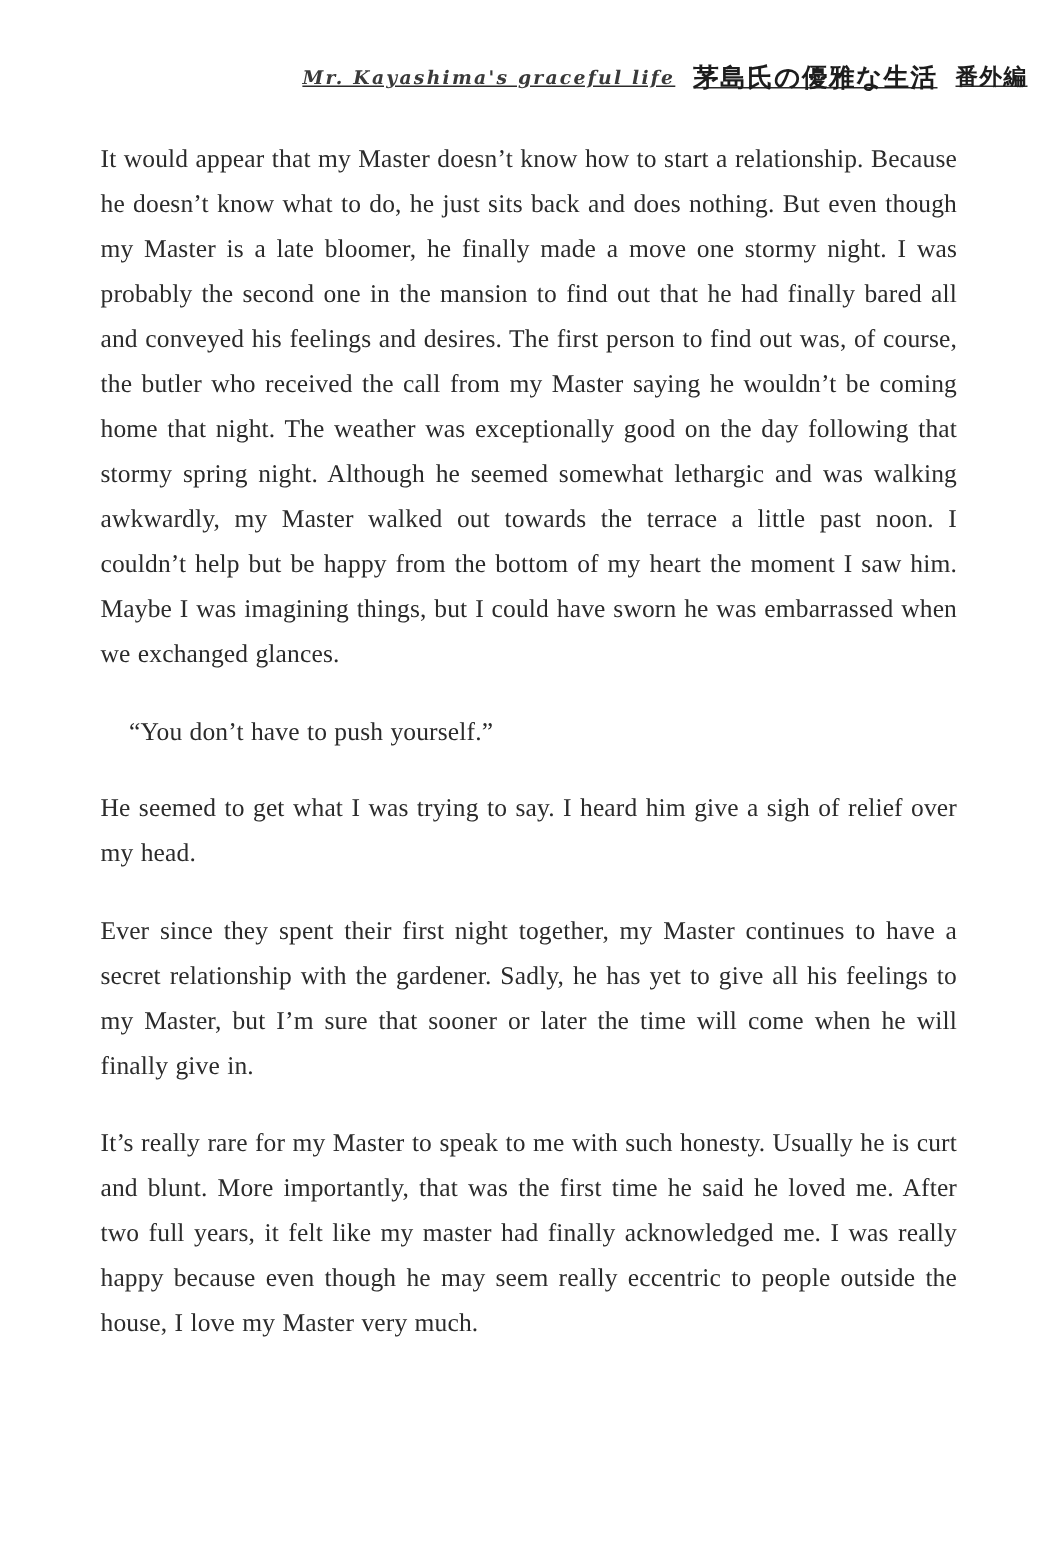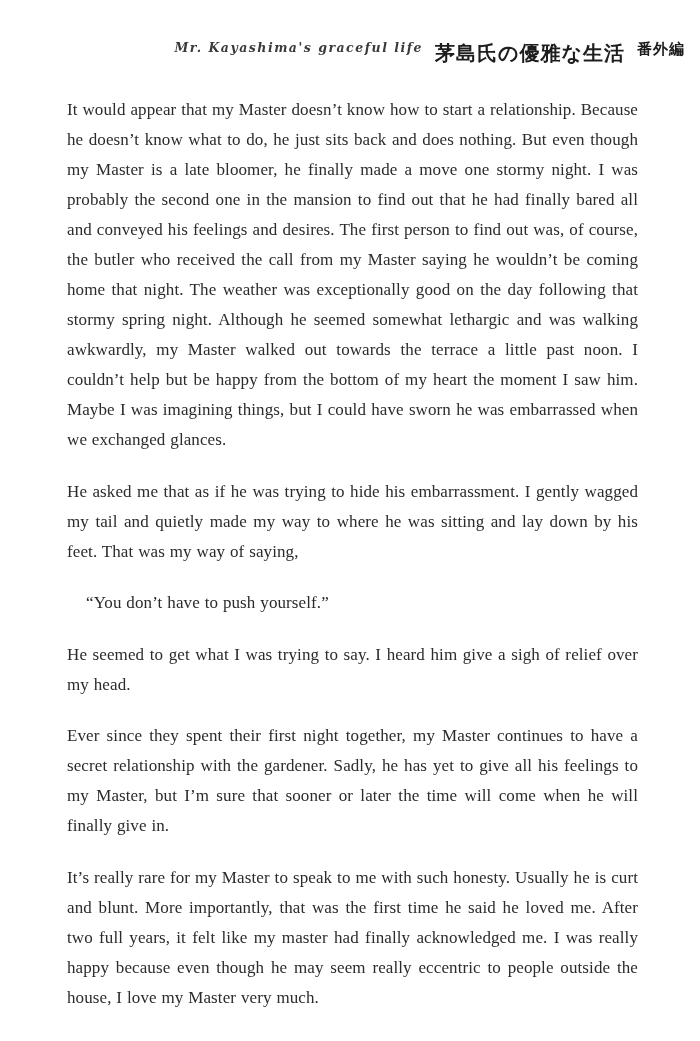--- a/index.html
+++ b/index.html
@@ -21,39 +21,40 @@
     width: 700px;
     height: 1041px;
     background: #ffffff;
     padding-top: 40px;
   }
 
   
   .running-header {
     display: flex;
     justify-content: flex-end;
-    align-items: flex-start;
+    align-items: center;
     padding-right: 15px;
     gap: 12px;
     white-space: nowrap;
+    text-decoration: underline;
   }
 
   .header-title-en {
     font-family: "DejaVu Serif", serif;
     font-style: italic;
     font-weight: 700;
     font-size: 12.5px;
     letter-spacing: 1.5px;
     color: #3a3a3a;
   }
 
   .header-title-jp {
     font-family: "DejaVu Serif", serif;
     font-weight: 700;
-    font-size: 20px;
+    font-size: 17px;
     letter-spacing: 1px;
     color: #1d1d1d;
   }
 
   .header-title-jp-extra {
     font-family: "DejaVu Serif", serif;
     font-weight: 700;
     font-size: 15px;
     letter-spacing: 1px;
     color: #1d1d1d;
@@ -86,20 +87,19 @@
 <div class="page">
 
   <div class="running-header">
     <span class="header-title-en">Mr. Kayashima's graceful life</span>
     <span class="header-title-jp">茅島氏の優雅な生活</span>
     <span class="header-title-jp-extra">番外編</span>
   </div>
 
   <div class="text-block">
     <p class="body">It would appear that my Master doesn’t know how to start a relationship. Because he doesn’t know what to do, he just sits back and does nothing. But even though my Master is a late bloomer, he finally made a move one stormy night. I was probably the second one in the mansion to find out that he had finally bared all and conveyed his feelings and desires. The first person to find out was, of course, the butler who received the call from my Master saying he wouldn’t be coming home that night. The weather was exceptionally good on the day following that stormy spring night. Although he seemed somewhat lethargic and was walking awkwardly, my Master walked out towards the terrace a little past noon. I couldn’t help but be happy from the bottom of my heart the moment I saw him. Maybe I was imagining things, but I could have sworn he was embarrassed when we exchanged glances.</p>
-    <p class="body">He asked me that as if he was trying to hide his embarrassment. I gently wagged my tail and quietly made my way to where he was sitting and lay down by his feet.  That was my way of saying,</p>
     <p class="dialogue">“You don’t have to push yourself.”</p>
     <p class="body">He seemed to get what I was trying to say. I heard him give a sigh of relief over my head.</p>
     <p class="body">Ever since they spent their first night together, my Master continues to have a secret relationship with the gardener. Sadly, he has yet to give all his feelings to my Master, but I’m sure that sooner or later the time will come when he will finally give in.</p>
     <p class="body">It’s really rare for my Master to speak to me with such honesty. Usually he is curt and blunt. More importantly, that was the first time he said he loved me. After two full years, it felt like my master had finally acknowledged me. I was really happy because even though he may seem really eccentric to people outside the house, I love my Master very much.</p>
   </div>
 
 </div>
 
 </body></html>

